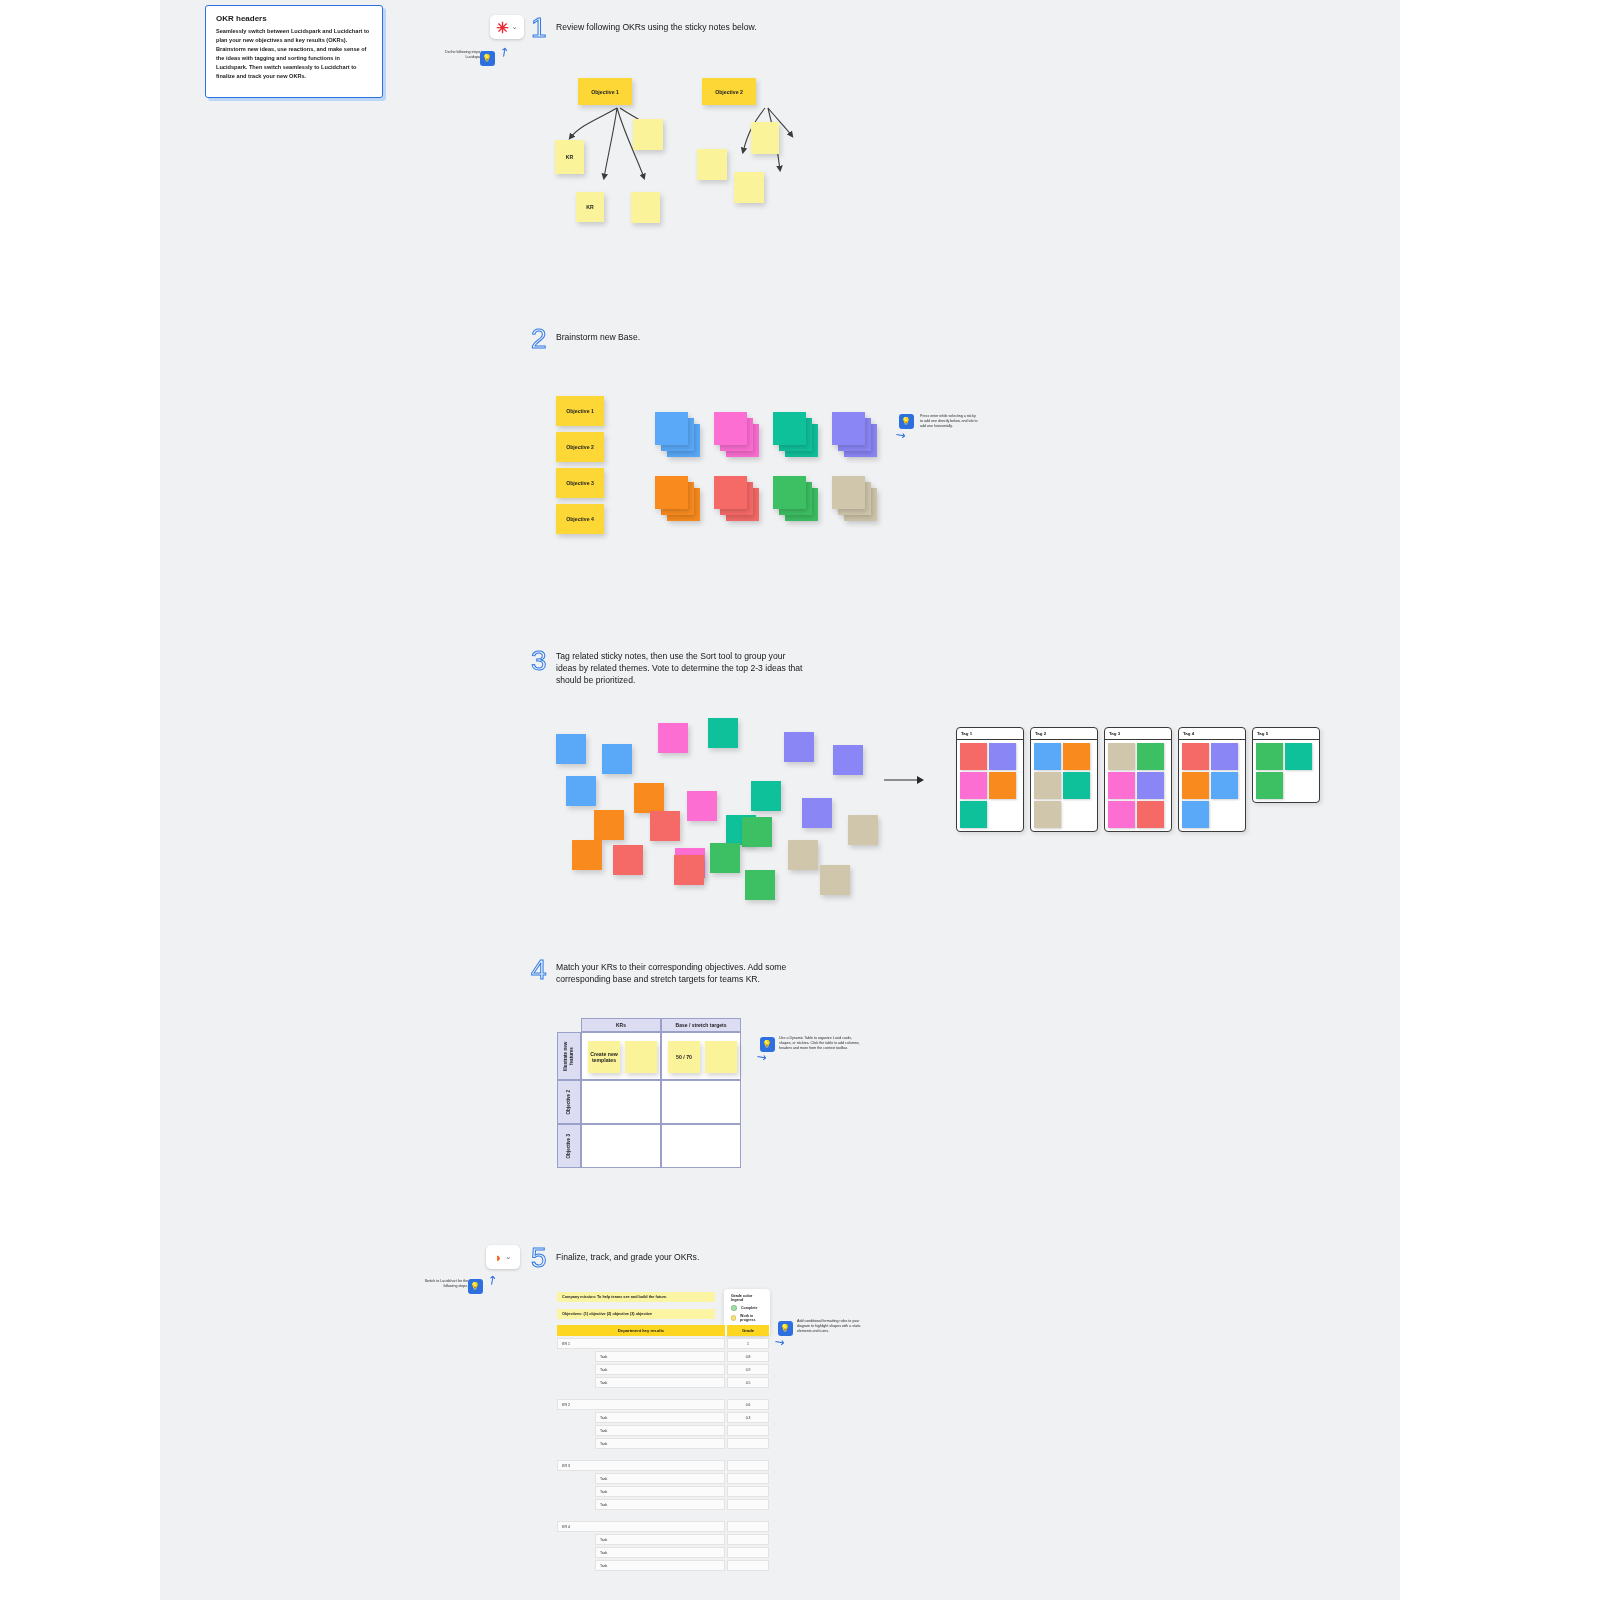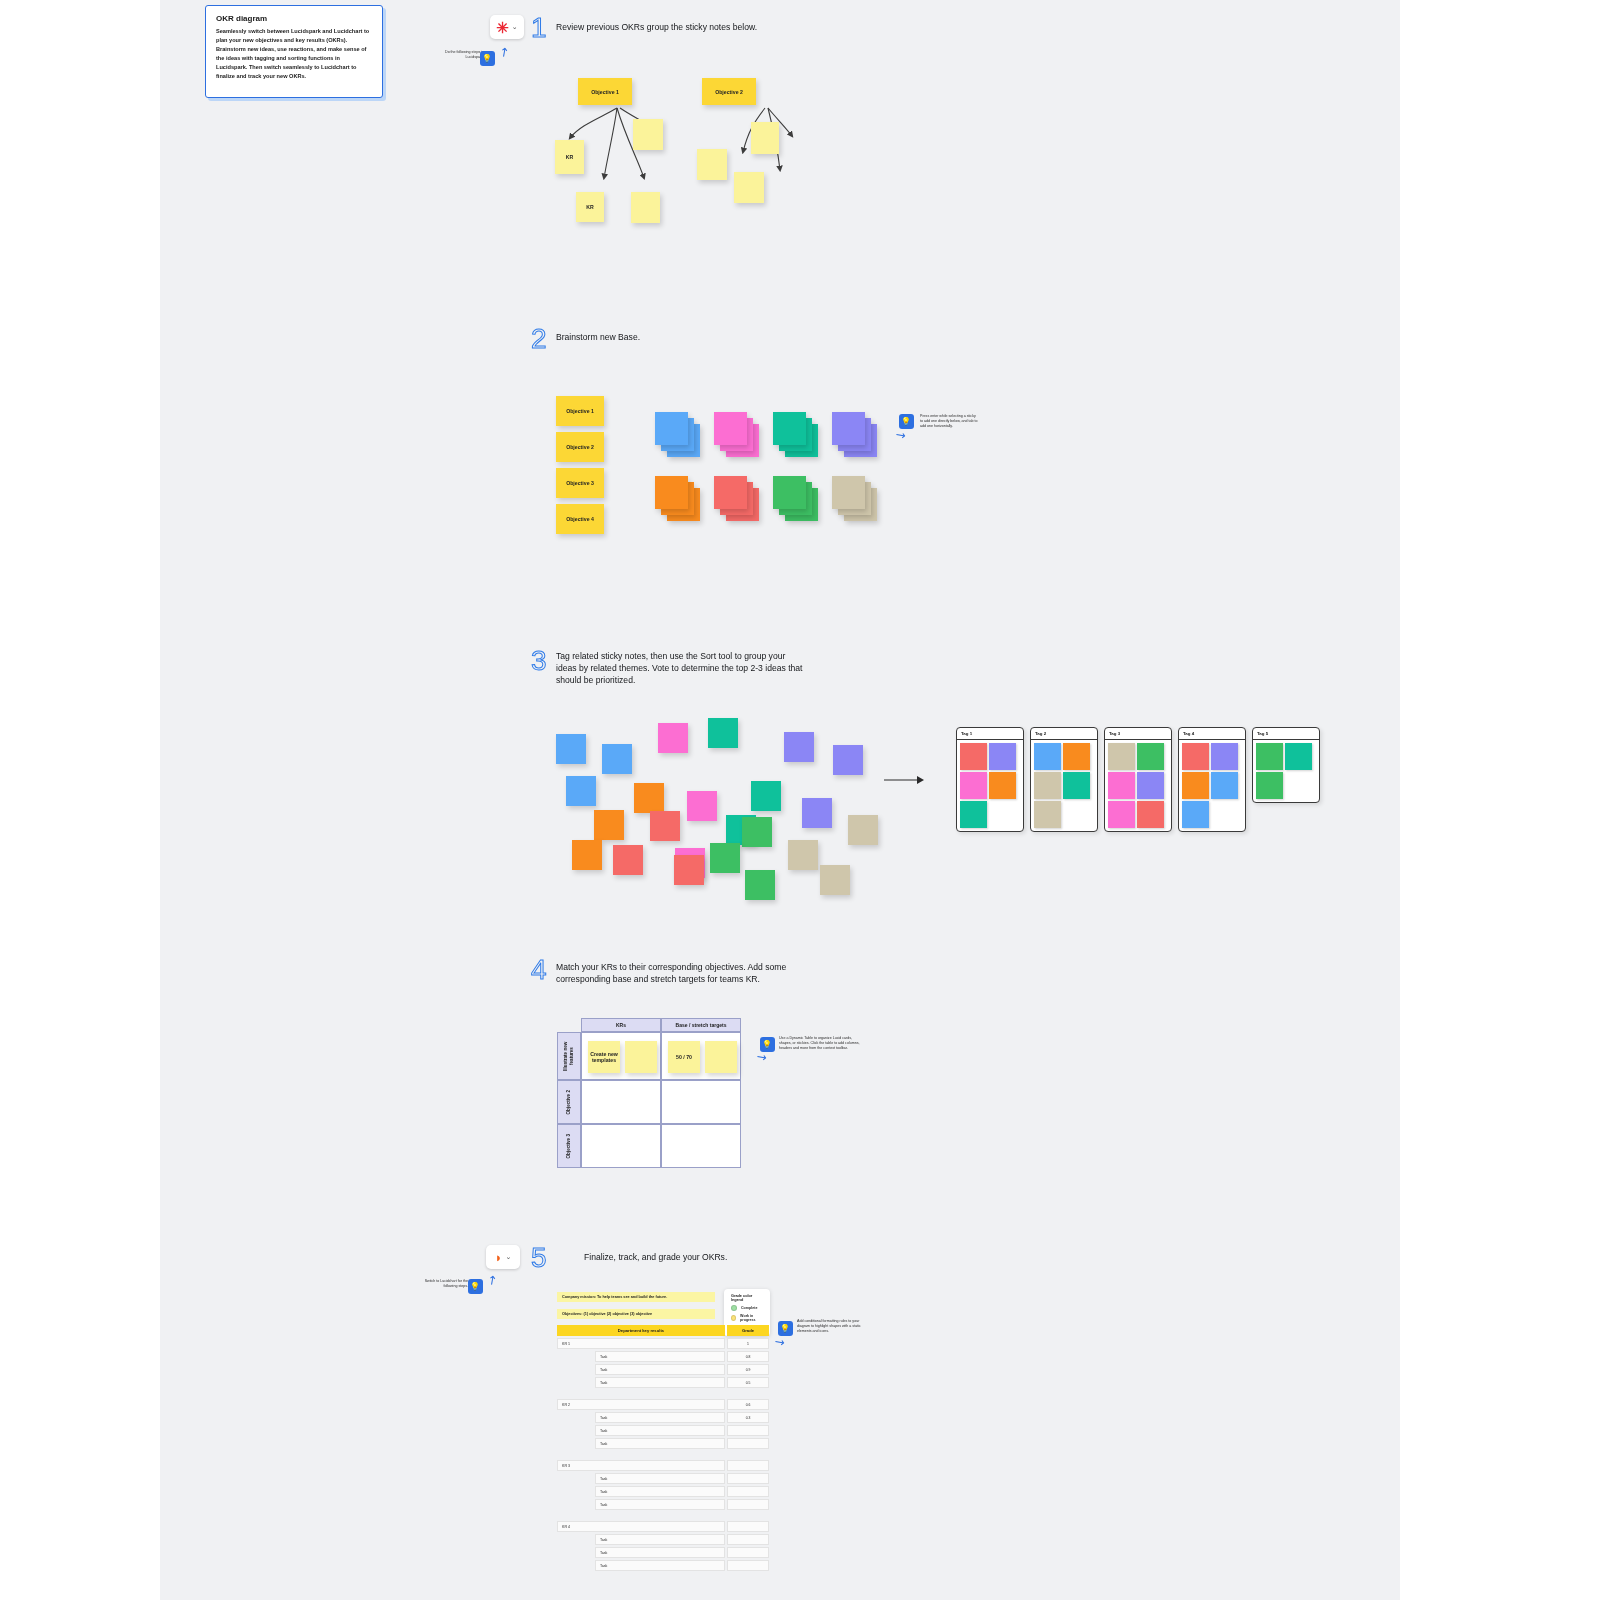--- a/index.html
+++ b/index.html
@@ -119,30 +119,30 @@
   .legend-row { display:flex; align-items:center; gap:4px; margin-top:3px; }
   .legend-dot { width:6px; height:6px; border-radius:50%; }
   .legend-label { font-size:3.6px; color:#2a2a2a; font-weight:bold; }
 </style>
 </head>
 <body>
 
 <div id="canvas"></div>
 
 <div class="abs info-card">
-  <div class="info-title">OKR diagram</div>
+  <div class="info-title">OKR headers</div>
   <div class="info-body">Seamlessly switch between Lucidspark and Lucidchart to plan your new objectives and key results (OKRs). Brainstorm new ideas, use reactions, and make sense of the ideas with tagging and sorting functions in Lucidspark. Then switch seamlessly to Lucidchart to finalize and track your new OKRs.</div>
 </div>
 
 <div class="abs app-chip" style="left:490px; top:15px;">
   <span class="chip-glyph chip-spark">✳</span>
   <span class="chip-caret">⌄</span>
 </div>
 <div class="abs step-num" style="left:531px; top:14px;">1</div>
-<div class="abs step-text" style="left:556px; top:21px; width:300px;">Review previous OKRs group the sticky notes below.</div>
+<div class="abs step-text" style="left:556px; top:21px; width:300px;">Review following OKRs using the sticky notes below.</div>
 
 <div class="abs" style="left:428px; top:50px; width:56px; text-align:right;">
   <div class="tip-text">Do the following steps in Lucidspark.</div>
 </div>
 <div class="abs tip-bulb" style="left:480px; top:51px;">💡</div>
 <div class="abs tip-arrow" style="left:499px; top:46px; transform:rotate(-35deg);">↗</div>
 
 <svg class="abs" style="left:540px; top:70px; width:290px; height:180px;">
   <defs>
     <marker id="ah" markerWidth="6" markerHeight="6" refX="4" refY="3" orient="auto">
@@ -358,21 +358,21 @@
 <div class="abs" style="left:779px; top:1036px; width:82px;">
   <div class="tip-text">Use a Dynamic Table to organize Lucid cards, shapes, or stickies. Click the table to add columns, headers and more from the context toolbar.</div>
 </div>
 <div class="abs tip-arrow" style="left:757px; top:1051px; transform:rotate(55deg);">↗</div>
 
 <div class="abs app-chip" style="left:486px; top:1245px;">
   <span class="chip-glyph chip-chart">◗</span>
   <span class="chip-caret">⌄</span>
 </div>
 <div class="abs step-num" style="left:531px; top:1244px;">5</div>
-<div class="abs step-text" style="left:584px; top:1251px; width:300px;">Finalize, track, and grade your OKRs.</div>
+<div class="abs step-text" style="left:556px; top:1251px; width:300px;">Finalize, track, and grade your OKRs.</div>
 
 <div class="abs" style="left:414px; top:1279px; width:54px; text-align:right;">
   <div class="tip-text">Switch to Lucidchart for the following steps.</div>
 </div>
 <div class="abs tip-bulb" style="left:468px; top:1279px;">💡</div>
 <div class="abs tip-arrow" style="left:487px; top:1274px; transform:rotate(-35deg);">↗</div>
 
 <div class="abs doc-banner" style="left:557px; top:1292px; width:158px;">Company mission: To help teams see and build the future.</div>
 <div class="abs doc-banner" style="left:557px; top:1309px; width:158px;">Objectives: (1) objective (2) objective (3) objective</div>
 

